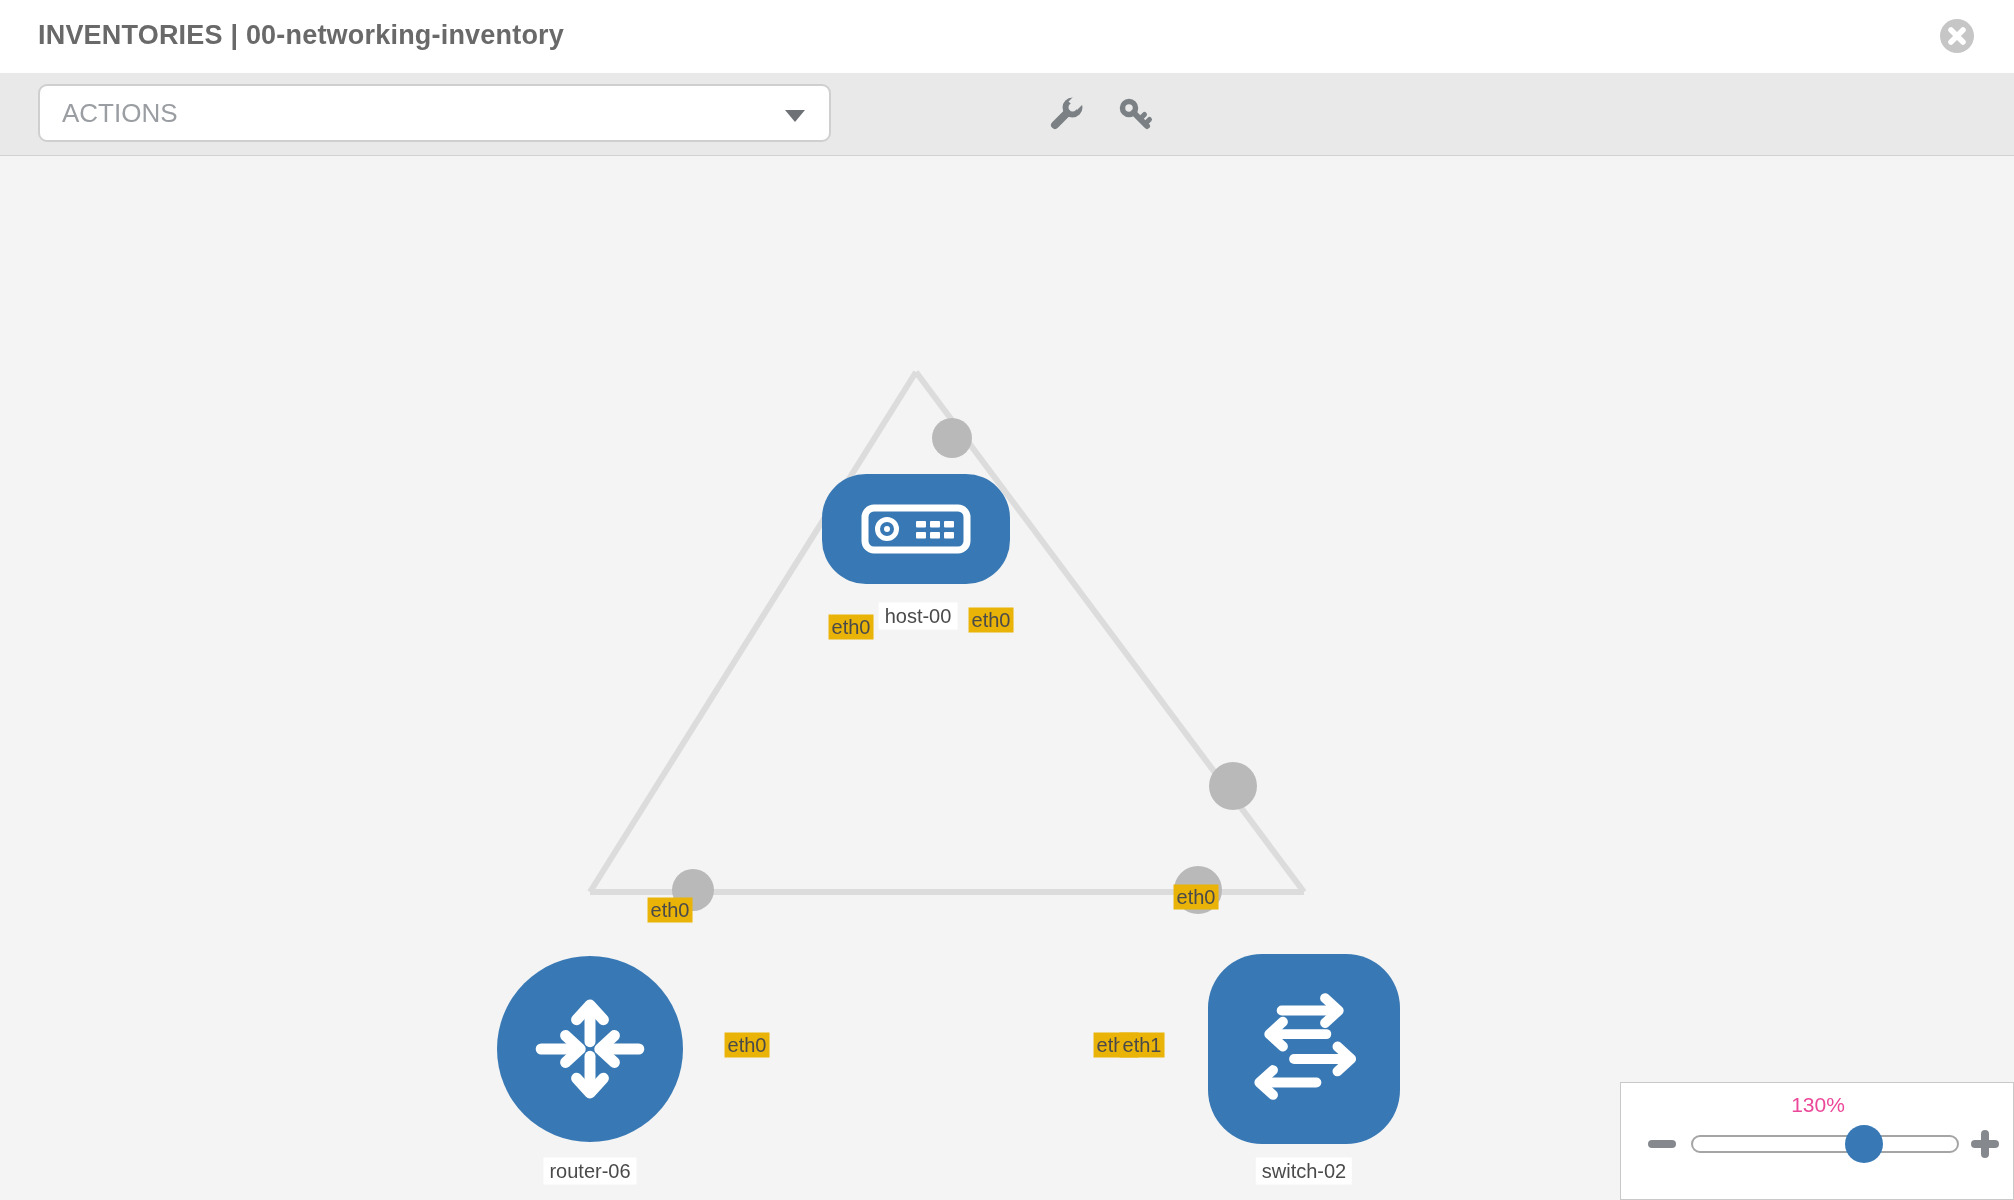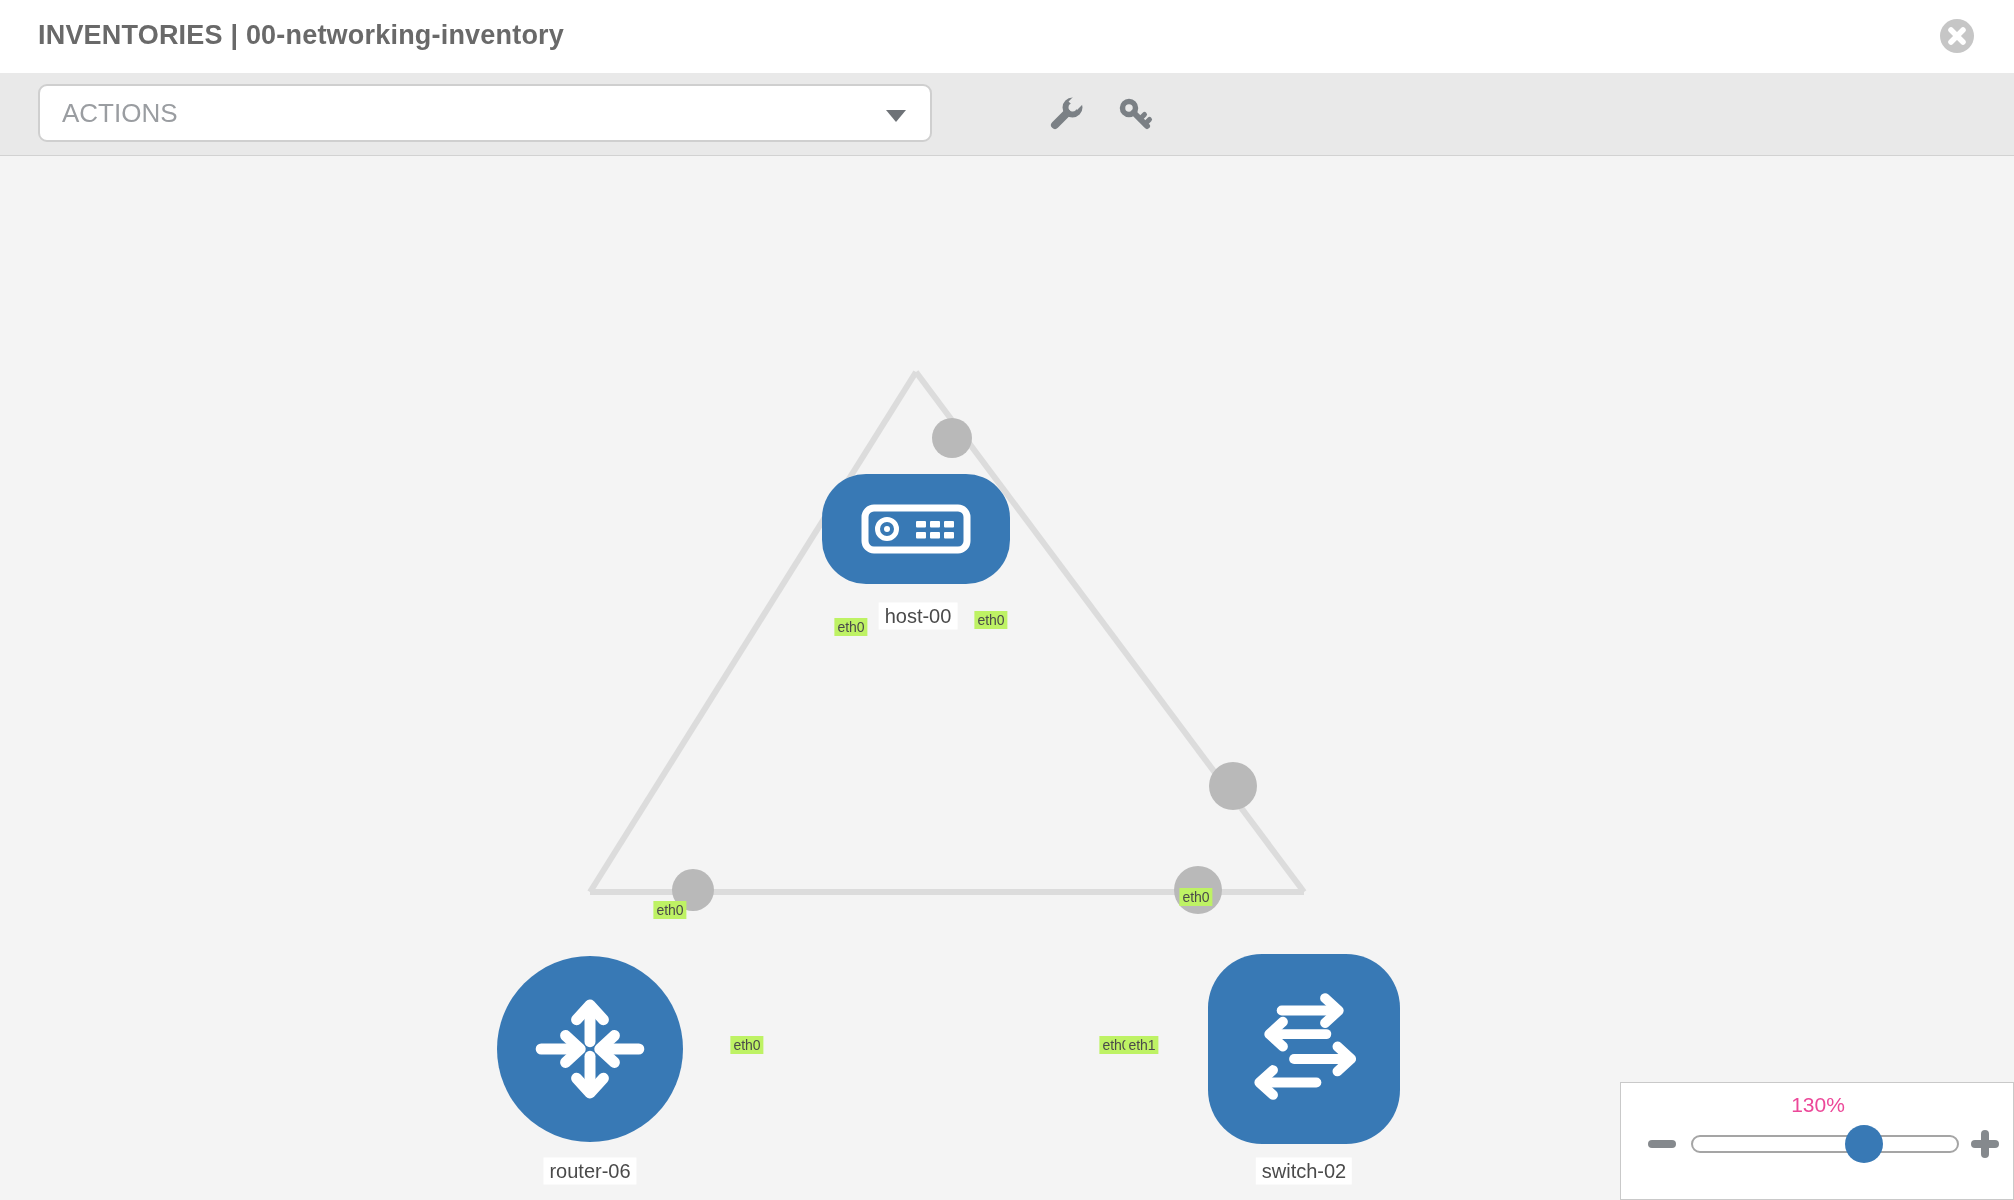--- a/index.html
+++ b/index.html
@@ -18,42 +18,42 @@
   
   .toolbar { position: absolute; top: 73px; left: 0; width: 2014px; height: 83px;
     background: #e9e9e9; border-bottom: 1px solid #d2d2d2; z-index: 20; }
   .select-box { position: absolute; top: 11px; height: 58px; background: #fff;
     border: 2px solid #cfcfcf; border-radius: 9px; display: flex; align-items: center;
     cursor: pointer; }
   .select-box .sel-label { margin-left: 22px; font-size: 26px; color: #9a9da1; }
   .caret { position: absolute; right: 24px; top: 24px; width: 0; height: 0;
     border-left: 10px solid transparent; border-right: 10px solid transparent;
     border-top: 12px solid #6e7277; }
-  .actions-box { left: 38px; width: 894px; }
+  .actions-box { left: 38px; width: 793px; }
   .search-box { left: 1184px; width: 793px; }
   .tool-icon { position: absolute; top: 24px; width: 36px; height: 36px; cursor: pointer; }
   .wrench-pos { left: 1048px; }
   .key-pos { left: 1118px; }
 
   
   .canvas { position: absolute; top: 157px; left: 0; width: 2014px; height: 1043px;
     background: #f4f4f4; }
   .edges-svg { position: absolute; top: 0; left: 0; z-index: 1; }
 
   .node { position: absolute; z-index: 2; background: #3879b5; display: flex;
     align-items: center; justify-content: center; cursor: pointer; }
   .node-host { left: 822px; top: 317px; width: 188px; height: 110px; border-radius: 44px; }
   .node-router { left: 497px; top: 799px; width: 186px; height: 186px; border-radius: 50%; }
   .node-switch { left: 1208px; top: 797px; width: 192px; height: 190px; border-radius: 54px; }
 
   .node-label { position: absolute; z-index: 3; transform: translate(-50%, -50%);
     background: #ffffff; color: #4a4a4a; font-size: 20px; padding: 2px 6px;
     white-space: nowrap; }
   .iface-label { position: absolute; z-index: 3; transform: translate(-50%, -50%);
-    background: #bef264; color: #4a4a4a; font-size: 14px; padding: 1px 3px;
+    background: #eab308; color: #4a4a4a; font-size: 20px; padding: 1px 3px;
     white-space: nowrap; }
   .iface-top { z-index: 4; }
 
   
   .zoom-panel { position: absolute; left: 1620px; top: 1082px; width: 394px; height: 118px;
     background: #ffffff; border: 1px solid #c9c9c9; z-index: 5; }
   .zoom-value { position: absolute; left: 0; top: 10px; width: 394px; text-align: center;
     font-size: 21px; color: #ec4899; }
   .zoom-minus { position: absolute; left: 27px; top: 57px; width: 28px; height: 8px;
     background: #85898d; border-radius: 4px; cursor: pointer; }

